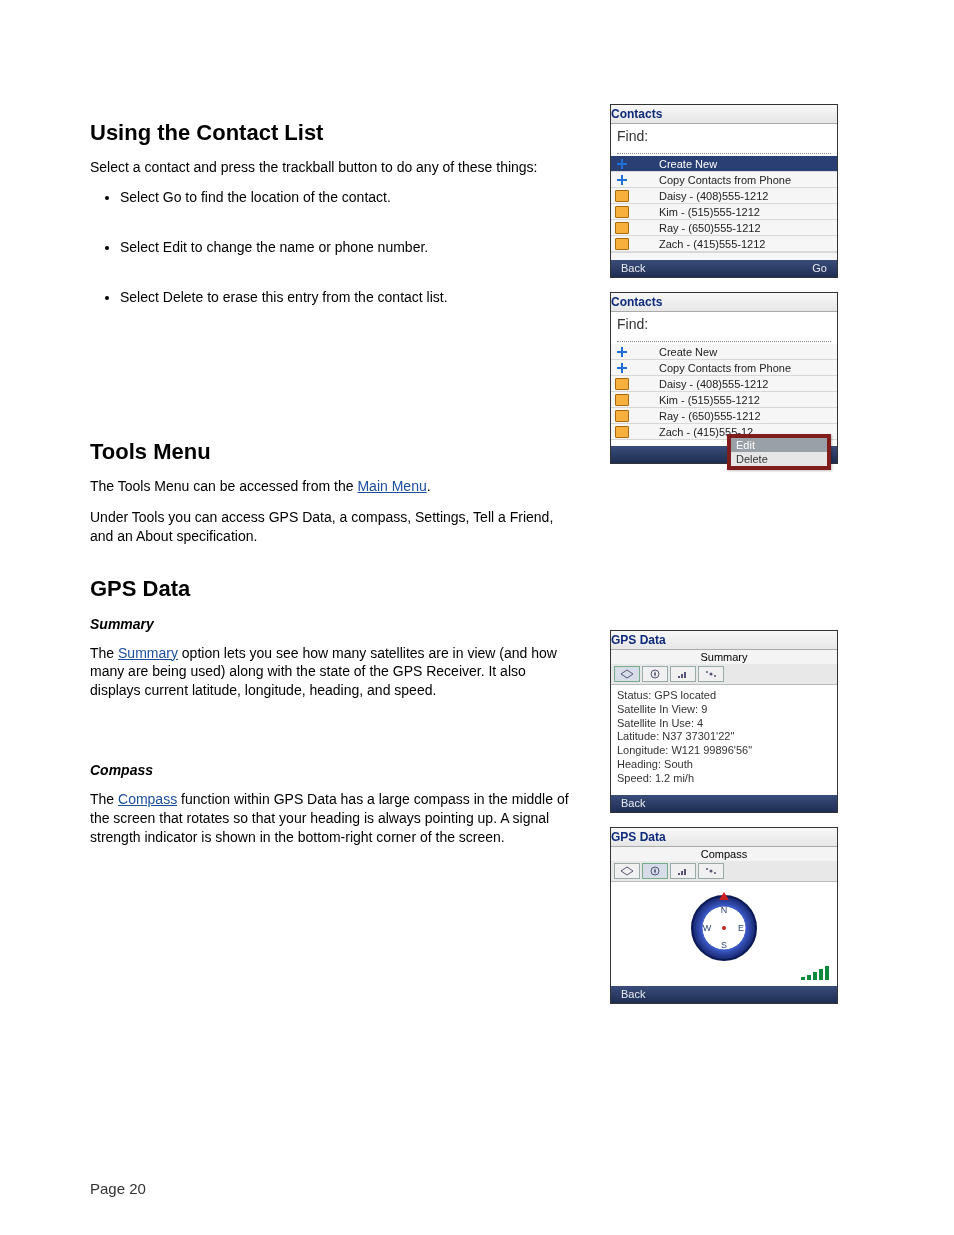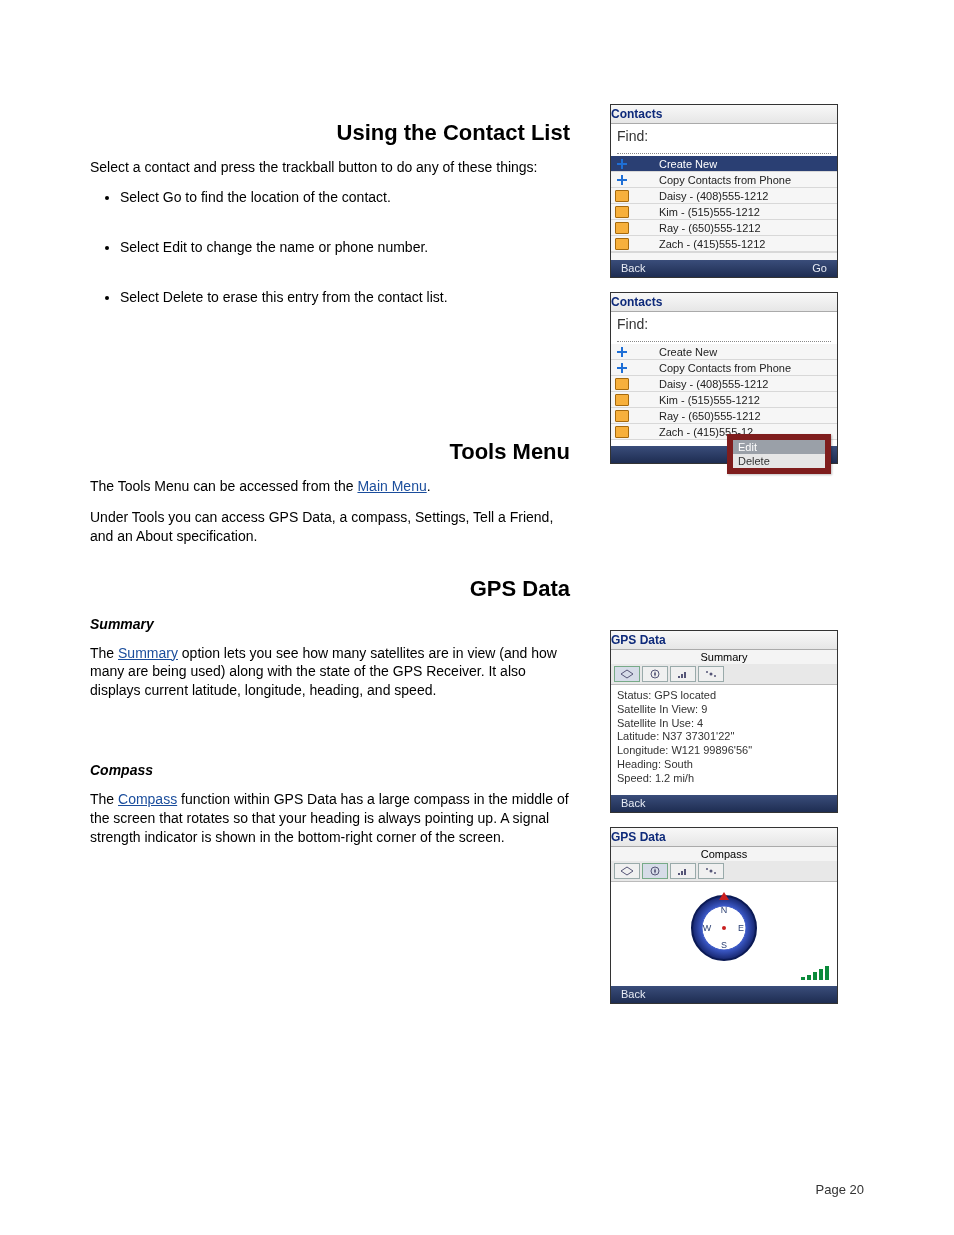--- a/index.html
+++ b/index.html
@@ -21,21 +21,20 @@
   .right-col {
     position: absolute;
     left: 610px;
     top: 104px;
     width: 228px;
   }
   h2.section-heading {
     font-size: 22px;
     font-weight: bold;
     margin: 30px 0 10px 0;
-    text-align: right;
   }
   h3.sub-heading {
     font-size: 14px;
     font-style: italic;
     font-weight: bold;
     margin: 14px 0 6px 0;
   }
   .link {
     color: #1a4d9c;
     text-decoration: underline;
@@ -127,21 +126,21 @@
   .panel .context-wrap {
     position: relative;
     padding-bottom: 6px;
     background: #fff;
   }
   .panel .context-menu {
     position: absolute;
     right: 6px;
     top: -6px;
     width: 104px;
-    border: 6px solid #7f1d1d;
+    border: 4px solid #7f1d1d;
     background: #e6e6e6;
     box-shadow: 1px 1px 2px rgba(0,0,0,.25);
   }
   .panel .context-menu .ctx-item {
     padding: 1px 5px;
     font-size: 11px;
     color: #333;
   }
   .panel .context-menu .ctx-item.sel {
     background: #9aa0a8;
@@ -202,22 +201,22 @@
   .signal-bars span:nth-child(5){height:14px;}
 
   
   .compass-svg { width: 80px; height: 80px; }
 
   .footer {
     position: absolute;
     left: 90px;
     bottom: 38px;
     width: 774px;
-    text-align: right;
-    font-size: 13px;
+    text-align: left;
+    font-size: 15px;
     color: #333;
   }  
 </style>
 </head>
 <body>
 
 <div class="left-col">
   <h2 class="section-heading">Using the Contact List</h2>
   <p>Select a contact and press the trackball button to do any of these things:</p>
   <ul class="bullets">

